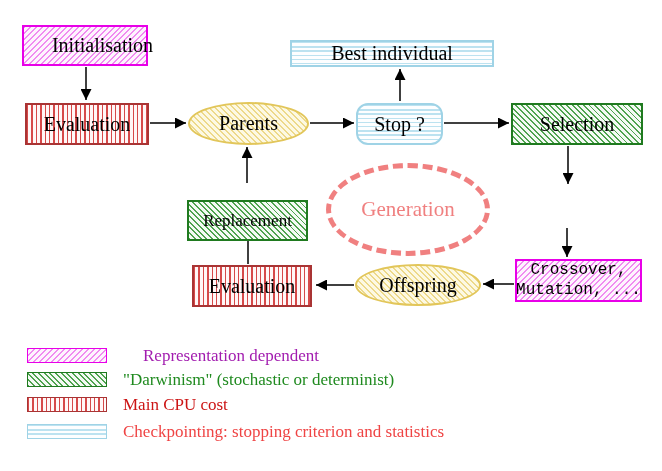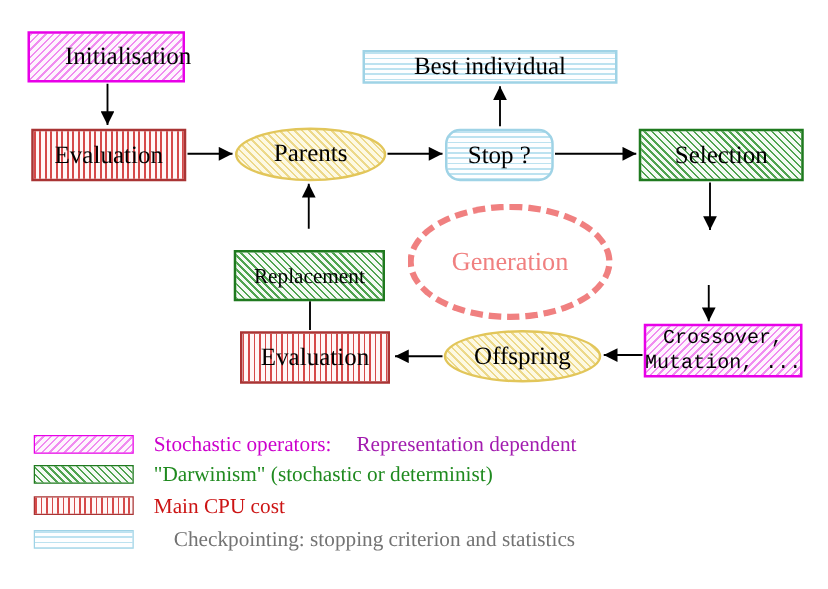--- a/index.html
+++ b/index.html
@@ -86,21 +86,21 @@
     font-size: 17px;
     white-space: nowrap;
     display: flex;
     align-items: center;
     height: 18px;
   }
   .t-magenta { color: #CC00CC; }
   .t-gold { color: #a21caf; margin-left: 20px; }
   .t-green { color: #1F8A1F; }
   .t-red { color: #CC1414; }
-  .t-cyan { color: #737373; margin-left: 16px; }
+  .t-cyan { color: #ef4444; }
 </style>
 </head>
 <body>
 
 <div id="canvas">
 
   <svg id="arrows" width="662" height="471" viewBox="0 0 662 471">
     <defs>
       <marker id="ah" viewBox="0 0 10 10" refX="10" refY="5" markerWidth="13" markerHeight="11" orient="auto" markerUnits="userSpaceOnUse">
         <path d="M0,0 L10,5 L0,10 Z" fill="#000"></path>
@@ -141,21 +141,20 @@
 
   <div class="node stripe-red" id="node-eval-bottom" style="left:192px; top:265px; width:120px; height:42px;">Evaluation</div>
 
   <div class="node hatch-green" id="node-replacement" style="left:187px; top:200px; width:121px; height:41px;">Replacement</div>
 
   <div id="node-generation" style="left:326px; top:163px; width:164px; height:93px;">Generation</div>
 
   <div>
     <div class="legend-swatch hatch-magenta" style="left:27px; top:348px;"></div>
     <div class="legend-text" style="top:347px;">
-      <span class="t-magenta">Stochastic operators:</span>
       <span class="t-gold">Representation dependent</span>
     </div>
 
     <div class="legend-swatch hatch-green" style="left:27px; top:372px;"></div>
     <div class="legend-text" style="top:371px;">
       <span class="t-green">"Darwinism" (stochastic or determinist)</span>
     </div>
 
     <div class="legend-swatch stripe-red" style="left:27px; top:397px;"></div>
     <div class="legend-text" style="top:396px;">

